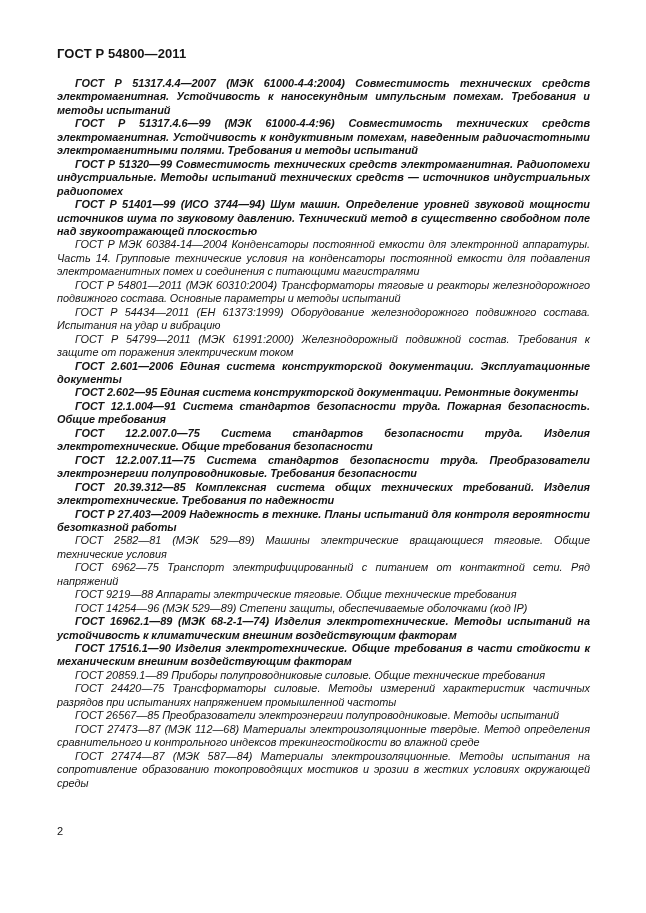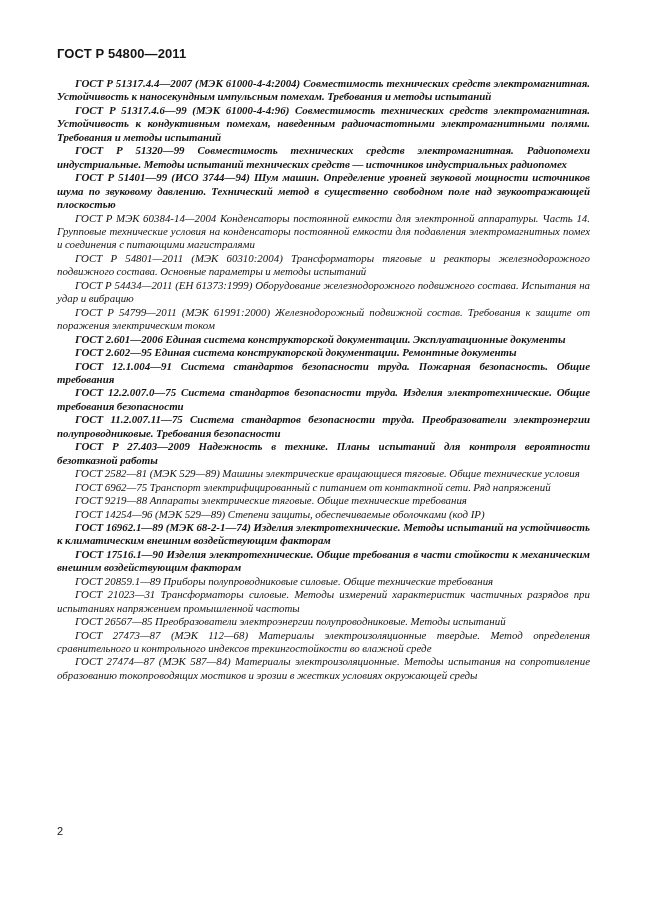--- a/index.html
+++ b/index.html
@@ -28,21 +28,20 @@
     font-weight: bold;
     font-style: normal;
     letter-spacing: 0.1px;
     white-space: nowrap;
   }
   .refs {
     position: absolute;
     top: 77px;
     left: 57px;
     width: 533px;
-    font-family: Liberation Serif, serif;
   }
   .ref {
     margin: 0;
     padding: 0;
     font-size: 10.9px;
     line-height: 13.45px;
     font-style: italic;
     text-align: justify;
     text-indent: 18px;
     hyphens: auto;
@@ -75,30 +74,31 @@
       <p class="ref bold">ГОСТ Р 51320—99 Совместимость технических средств электромагнитная. Радиопомехи индустриальные. Методы испытаний технических средств — источников индустриальных радиопомех</p>
       <p class="ref bold">ГОСТ Р 51401—99 (ИСО 3744—94) Шум машин. Определение уровней звуковой мощности источников шума по звуковому давлению. Технический метод в существенно свободном поле над звукоотражающей плоскостью</p>
       <p class="ref">ГОСТ Р МЭК 60384-14—2004 Конденсаторы постоянной емкости для электронной аппаратуры. Часть 14. Групповые технические условия на конденсаторы постоянной емкости для подавления электромагнитных помех и соединения с питающими магистралями</p>
       <p class="ref">ГОСТ Р 54801—2011 (МЭК 60310:2004)  Трансформаторы тяговые и реакторы железнодорожного подвижного состава. Основные параметры и методы испытаний</p>
       <p class="ref">ГОСТ Р 54434—2011 (ЕН 61373:1999) Оборудование железнодорожного подвижного состава. Испытания на удар и вибрацию</p>
       <p class="ref">ГОСТ Р 54799—2011 (МЭК 61991:2000) Железнодорожный подвижной состав. Требования к защите от поражения электрическим током</p>
       <p class="ref bold">ГОСТ 2.601—2006 Единая система  конструкторской  документации. Эксплуатационные документы</p>
       <p class="ref bold">ГОСТ 2.602—95 Единая система конструкторской документации. Ремонтные документы</p>
       <p class="ref bold">ГОСТ 12.1.004—91 Система стандартов  безопасности  труда.  Пожарная  безопасность. Общие требования</p>
       <p class="ref bold">ГОСТ 12.2.007.0—75 Система стандартов безопасности труда. Изделия электротехнические. Общие требования безопасности</p>
-      <p class="ref bold">ГОСТ 11.2.007.11—75 Система стандартов безопасности труда. Преобразователи электроэнергии полупроводниковые. Требования безопасности</p>
+      <p class="ref bold">ГОСТ 12.2.007.11—75 Система стандартов безопасности труда. Преобразователи электроэнергии полупроводниковые. Требования безопасности</p>
+      <p class="ref bold">ГОСТ 20.39.312—85 Комплексная система общих технических требований. Изделия электротехнические. Требования по надежности</p>
       <p class="ref bold">ГОСТ Р 27.403—2009 Надежность в технике. Планы испытаний для контроля вероятности безотказной работы</p>
       <p class="ref">ГОСТ 2582—81 (МЭК 529—89) Машины электрические вращающиеся тяговые. Общие технические условия</p>
       <p class="ref">ГОСТ 6962—75 Транспорт электрифицированный с питанием от контактной сети. Ряд напряжений</p>
       <p class="ref">ГОСТ 9219—88 Аппараты электрические тяговые. Общие технические требования</p>
       <p class="ref">ГОСТ 14254—96 (МЭК 529—89) Степени защиты, обеспечиваемые оболочками (код IP)</p>
       <p class="ref bold">ГОСТ 16962.1—89 (МЭК 68-2-1—74) Изделия электротехнические. Методы испытаний на устойчивость к климатическим внешним воздействующим факторам</p>
       <p class="ref bold">ГОСТ 17516.1—90 Изделия электротехнические. Общие требования в части стойкости к механическим внешним воздействующим факторам</p>
       <p class="ref">ГОСТ 20859.1—89 Приборы полупроводниковые силовые. Общие технические требования</p>
-      <p class="ref">ГОСТ 21023—31 Трансформаторы силовые. Методы измерений характеристик частичных разрядов при испытаниях напряжением промышленной частоты</p>
+      <p class="ref">ГОСТ 24420—75 Трансформаторы силовые. Методы измерений характеристик частичных разрядов при испытаниях напряжением промышленной частоты</p>
       <p class="ref">ГОСТ 26567—85 Преобразователи электроэнергии полупроводниковые. Методы испытаний</p>
       <p class="ref">ГОСТ 27473—87 (МЭК 112—68) Материалы электроизоляционные твердые. Метод определения сравнительного и контрольного индексов трекингостойкости во влажной среде</p>
       <p class="ref">ГОСТ 27474—87 (МЭК 587—84)  Материалы электроизоляционные. Методы испытания на сопротивление образованию токопроводящих мостиков и эрозии в жестких условиях окружающей среды</p>
     </div>
 
   <div class="page-number">2</div>
 
 </div>
 
 </body></html>

